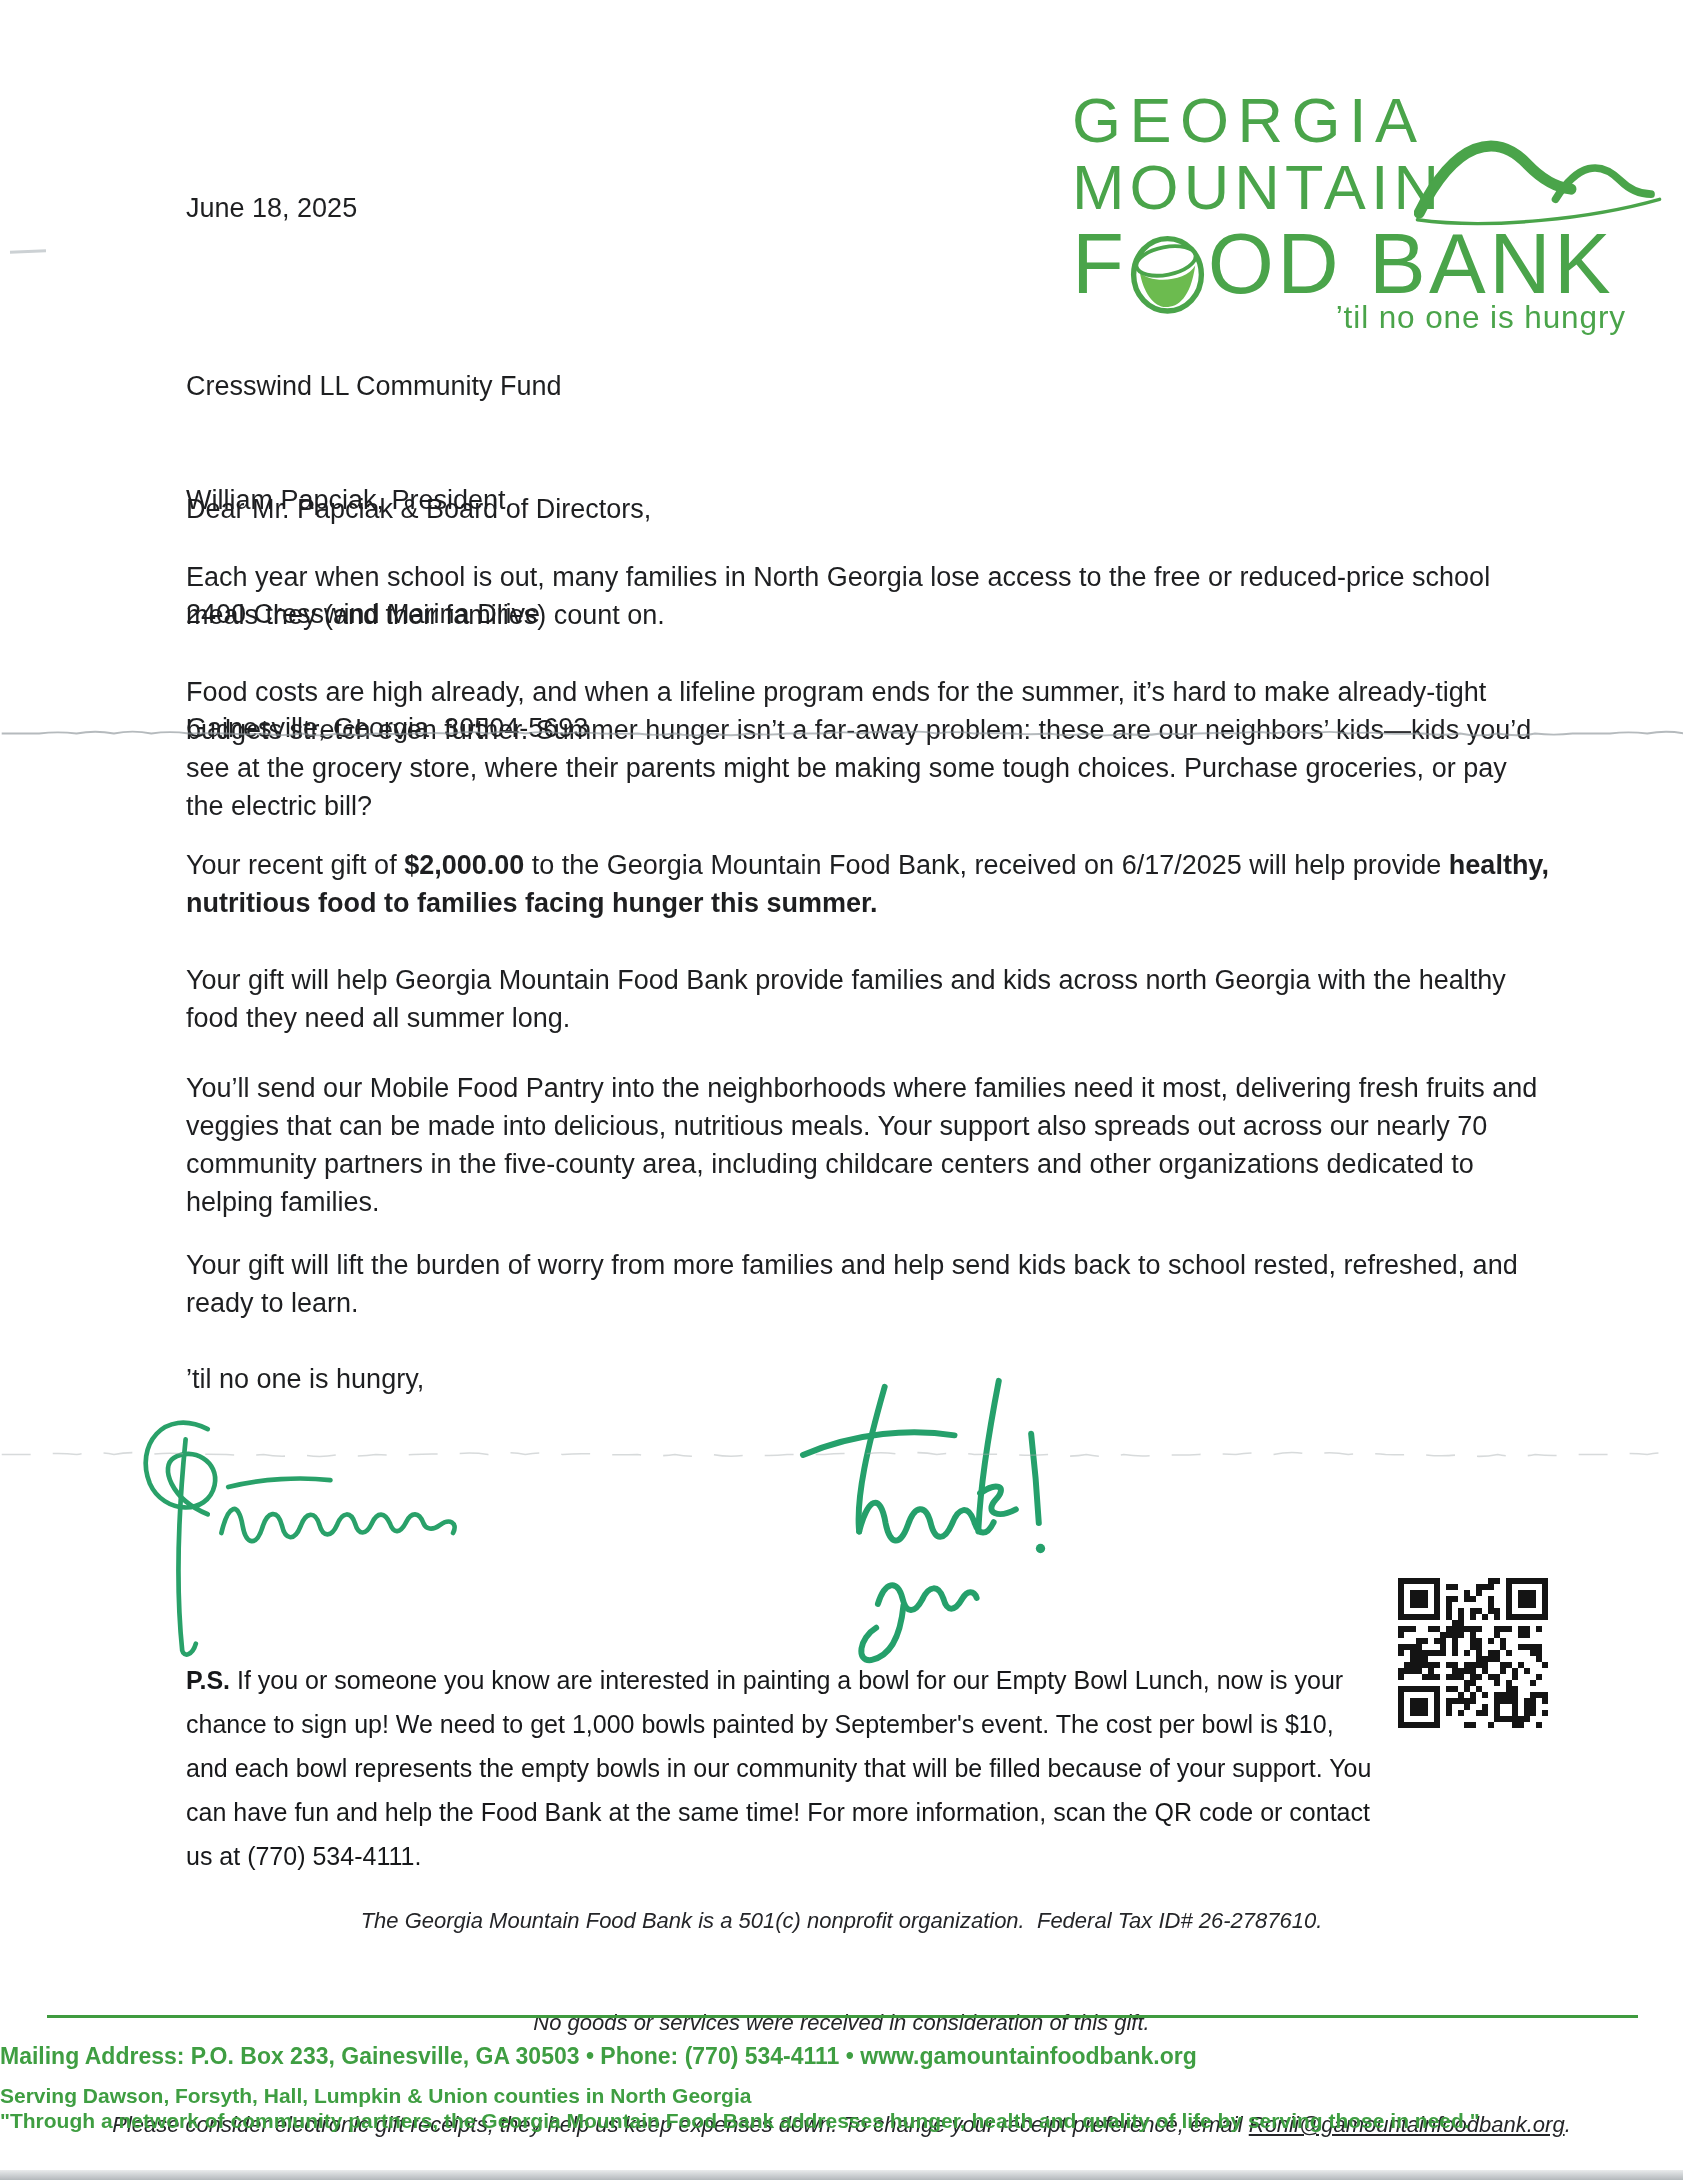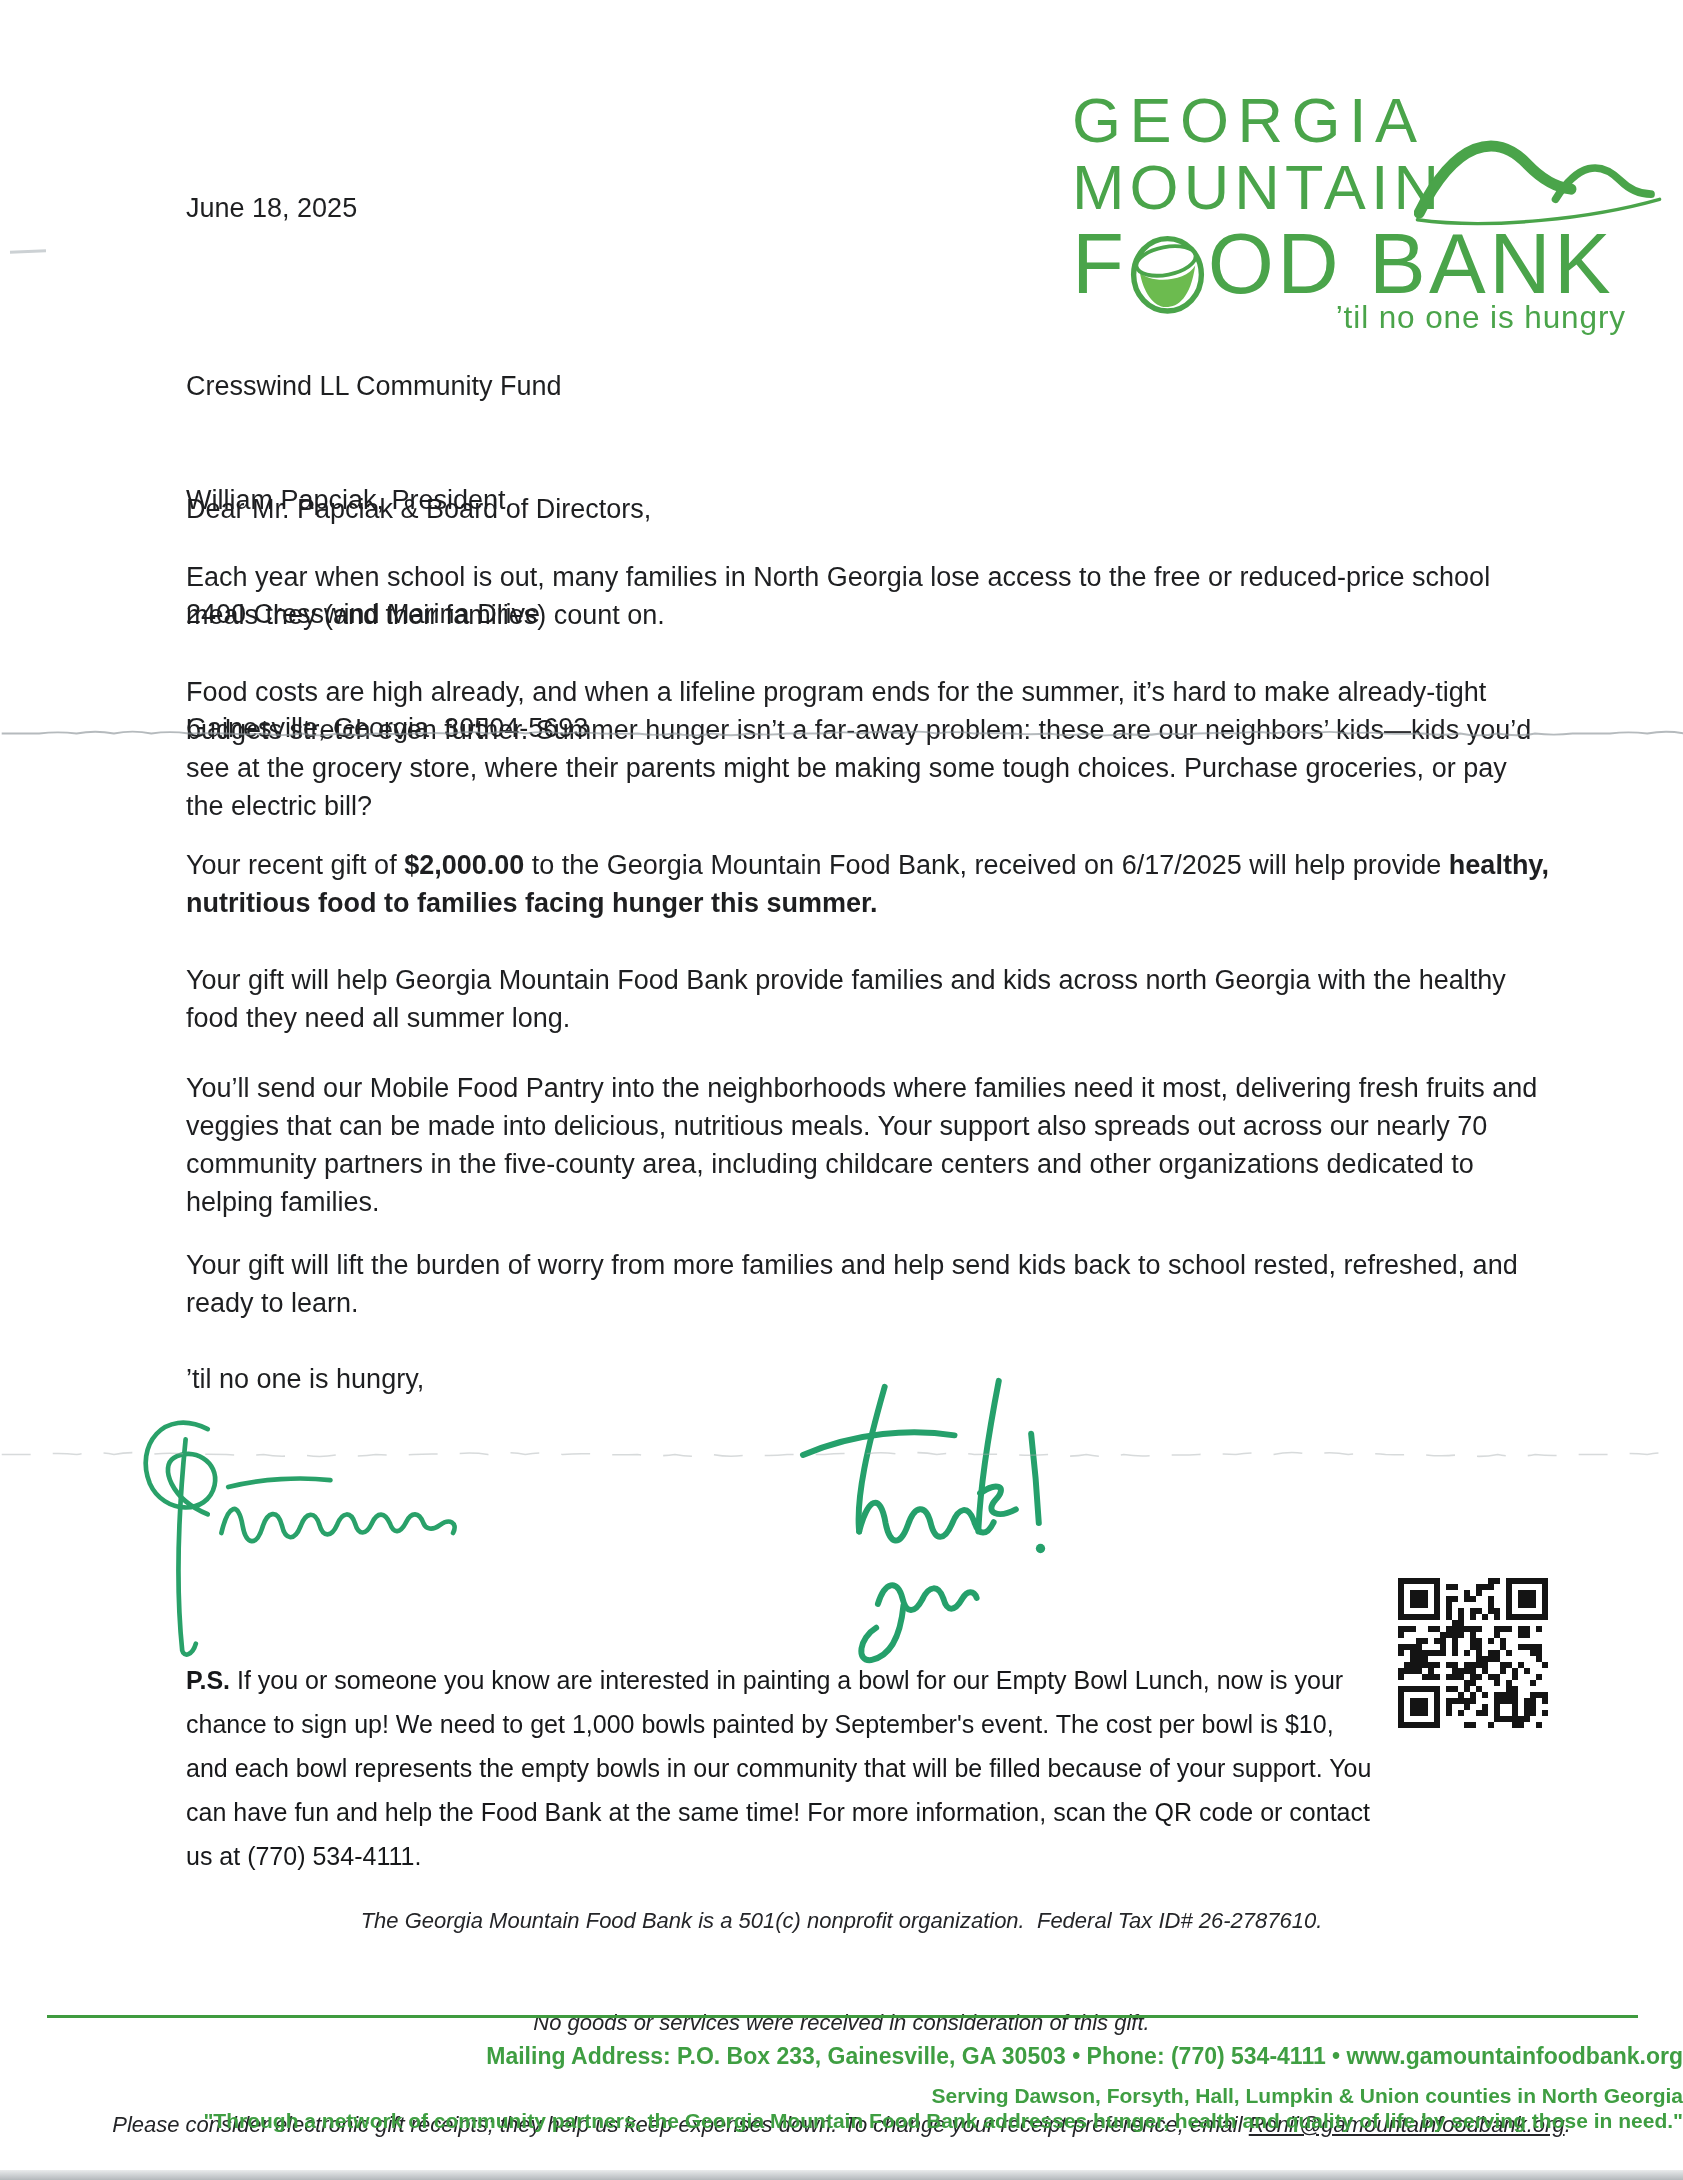--- a/index.html
+++ b/index.html
@@ -38,21 +38,21 @@
   #ps{position:absolute;left:186px;top:1658px;width:1193px;font-size:25px;line-height:44px;color:#17181a;}
   #qr{position:absolute;left:1398px;top:1578px;}
 
   
   #fineprint{position:absolute;left:0;top:1836px;width:1683px;text-align:center;
              font-style:italic;font-size:22px;line-height:34px;color:#242528;white-space:pre-wrap;}
   #fineprint .email{text-decoration:underline;}
 
   
   #footer-rule{position:absolute;left:47px;top:2015px;width:1591px;height:3.4px;background:#3f9b3f;}
-  .gfoot{position:absolute;left:0;width:1683px;text-align:right;color:#3f9e42;font-weight:700;}
+  .gfoot{position:absolute;left:0;width:1683px;text-align:left;color:#3f9e42;font-weight:700;}
   #foot-mailing{top:2043px;font-size:23px;}
   #foot-serving{top:2084px;font-size:21px;}
   #foot-quote{top:2109px;font-size:21px;}
 
   
   svg.crease{position:absolute;left:0;}
   #crease1{top:725px;}
   #crease2{top:1446px;}
   #edge-dash{position:absolute;left:10.2px;top:250px;width:36px;height:3.4px;background:#ccd1d4;transform:rotate(-2deg);}
   #scan-bottom{position:absolute;left:0;top:2170px;width:1683px;height:11px;

